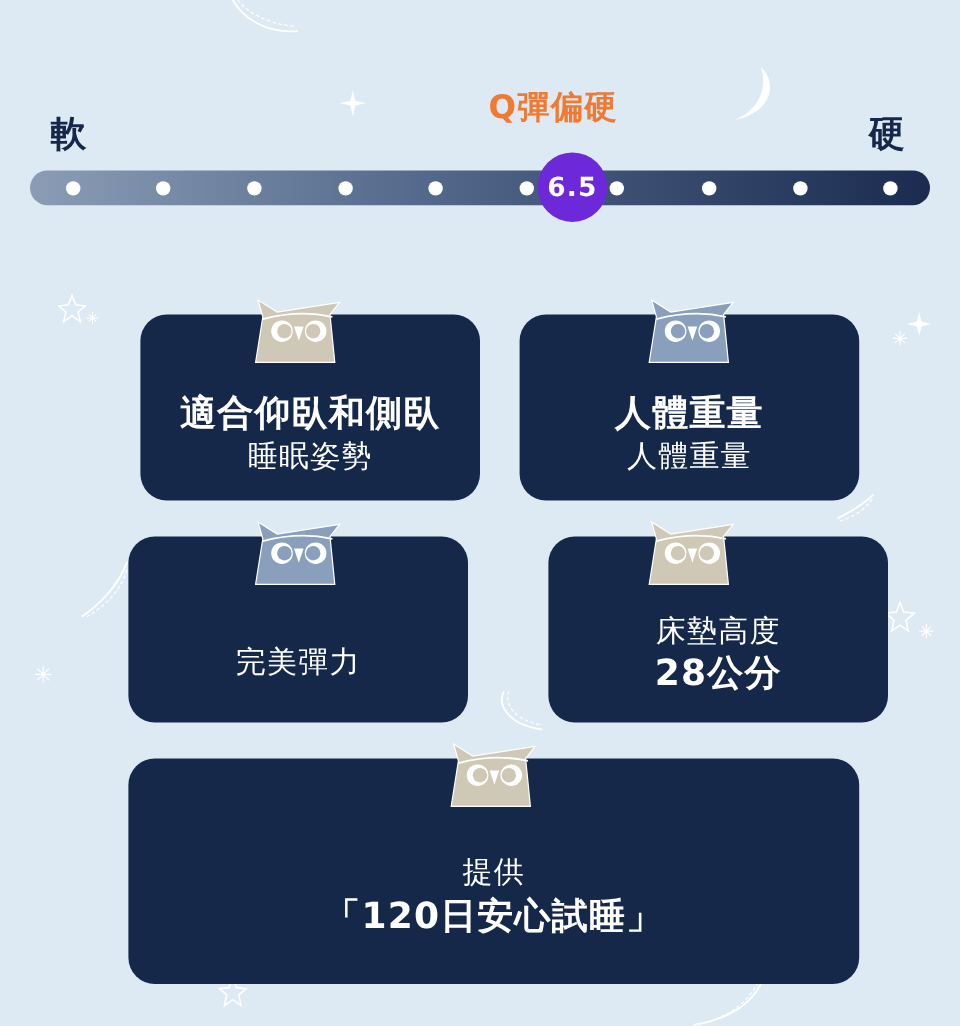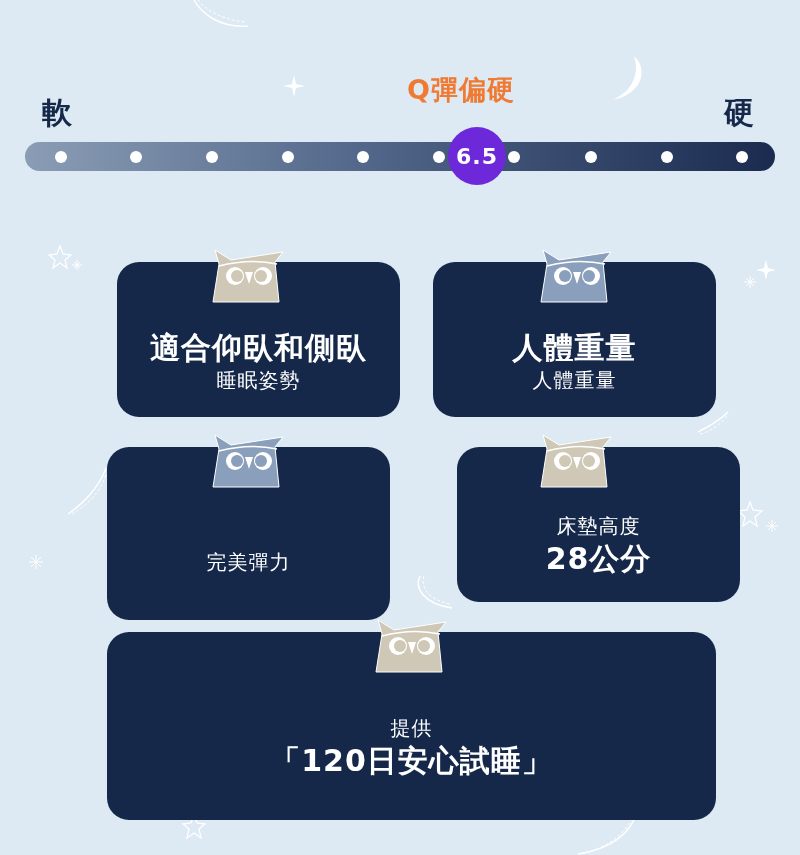--- a/index.html
+++ b/index.html
@@ -60,26 +60,26 @@
     position: absolute;
     background: #15284a;
     border-radius: 22px;
     color: #fff;
     text-align: center;
     display: flex; flex-direction: column;
     align-items: center; justify-content: center;
   }
   .card .l1, .card .l2 { line-height: 1.3; letter-spacing: 1px; }
   .fs-big { font-size: 30px; font-weight: bold; }
-  .fs-med { font-size: 20px; font-weight: normal; }
+  .fs-med { font-size: 25px; font-weight: normal; }
   .owl { position: absolute; width: 80px; height: 62px; }
 
   .c1 { left: 117px; top: 262px; width: 283px; height: 155px; padding-top: 42px; }
   .c2 { left: 433px; top: 262px; width: 283px; height: 155px; padding-top: 42px; }
-  .c3 { left: 107px; top: 447px; width: 283px; height: 173px; padding-top: 56px; }
+  .c3 { left: 107px; top: 447px; width: 283px; height: 155px; padding-top: 56px; }
   .c4 { left: 433px; top: 447px; width: 283px; height: 155px; padding-top: 42px; margin-left: 24px; }
   .c5 { left: 107px; top: 632px; width: 609px; height: 188px; padding-top: 42px; }
 
   .deco { position: absolute; }
 </style>
 </head>
 <body>
 
 <svg class="deco" style="left:192px;top:0;" width="60" height="36" viewBox="0 0 60 36">
   <path d="M2 0 C10 14 28 28 56 26" stroke="#fff" stroke-width="1.5" fill="none"></path>

